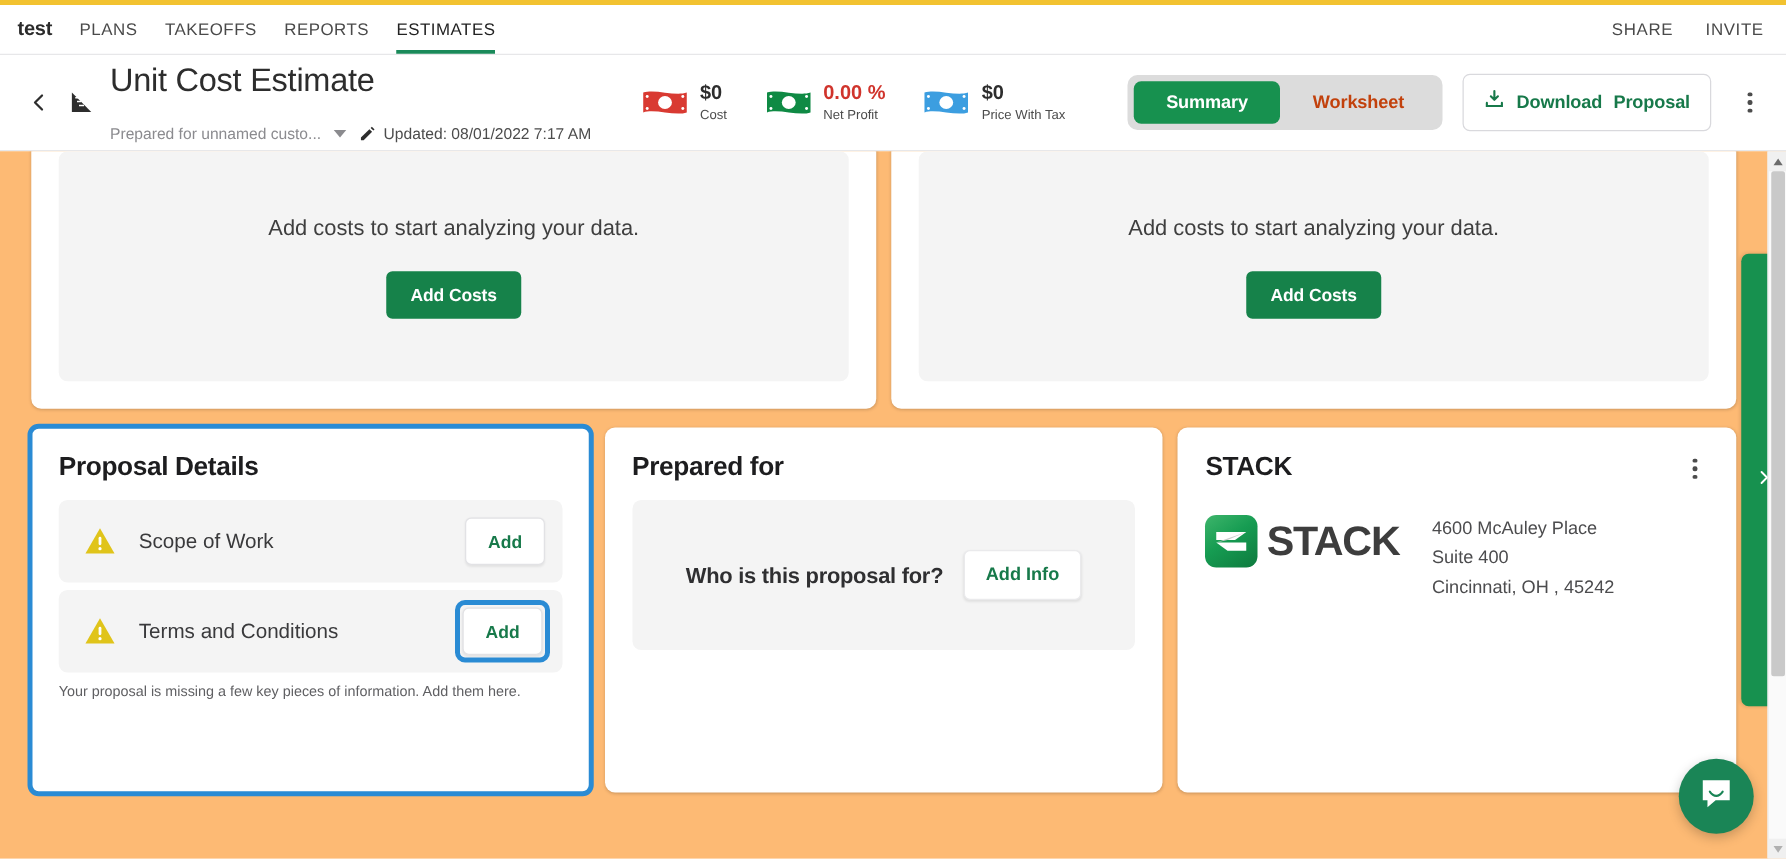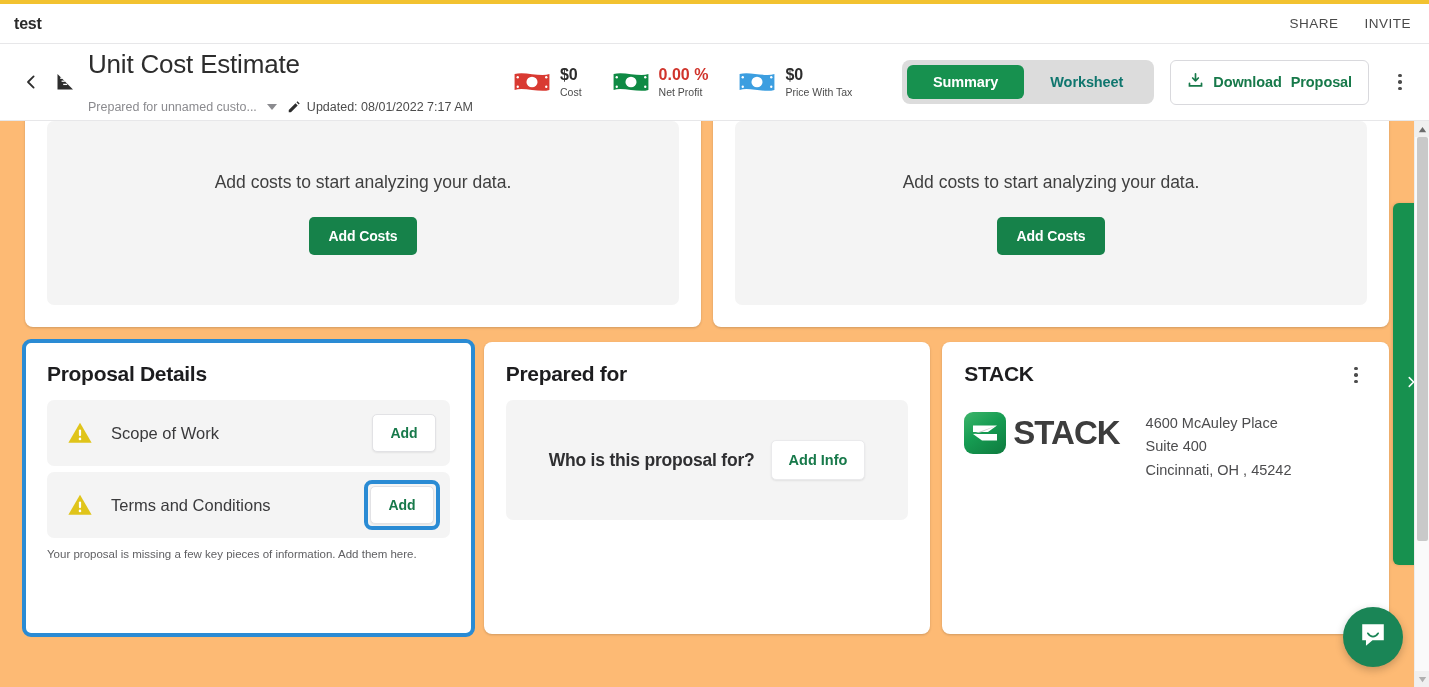--- a/index.html
+++ b/index.html
@@ -92,21 +92,21 @@
   
   .seg-wrap {
     margin-left: auto; display: flex; align-items: center; gap: 16px;
   }
   .segmented {
     background: #dcdcdc; border-radius: 8px; padding: 5px;
     display: flex; align-items: flex-start;
   }
   .seg-btn {
     font-size: 14.5px; font-weight: bold; padding: 9px 26px;
-    border-radius: 6px; cursor: pointer; color: #0f766e;
+    border-radius: 6px; cursor: pointer; color: #c2410c;
     letter-spacing: -0.1px;
   }
   .seg-btn.active { background: #17914f; color: #fff; }
 
   .dl-btn {
     display: flex; align-items: center; gap: 9px;
     border: 1px solid #d9d9dd; background: #fff;
     border-radius: 6px; padding: 11px 16px; cursor: pointer;
   }
   .dl-btn .lbl {
@@ -252,20 +252,26 @@
     box-shadow: 0 3px 9px rgba(0,0,0,0.22);
   }
 </style>
 </head>
 <body>
 
 <div class="topbar-accent"></div>
 
 <div class="topnav">
   <div class="brand">test</div>
+  <div class="nav-items">
+    <div class="nav-item">PLANS</div>
+    <div class="nav-item">TAKEOFFS</div>
+    <div class="nav-item">REPORTS</div>
+    <div class="nav-item active">ESTIMATES</div>
+  </div>
   <div class="nav-right">
     <div class="nav-item">SHARE</div>
     <div class="nav-item">INVITE</div>
   </div>
 </div>
 
 <div class="subheader">
 
   <div class="back-chevron">
     <svg width="18" height="18" viewBox="0 0 24 24">

